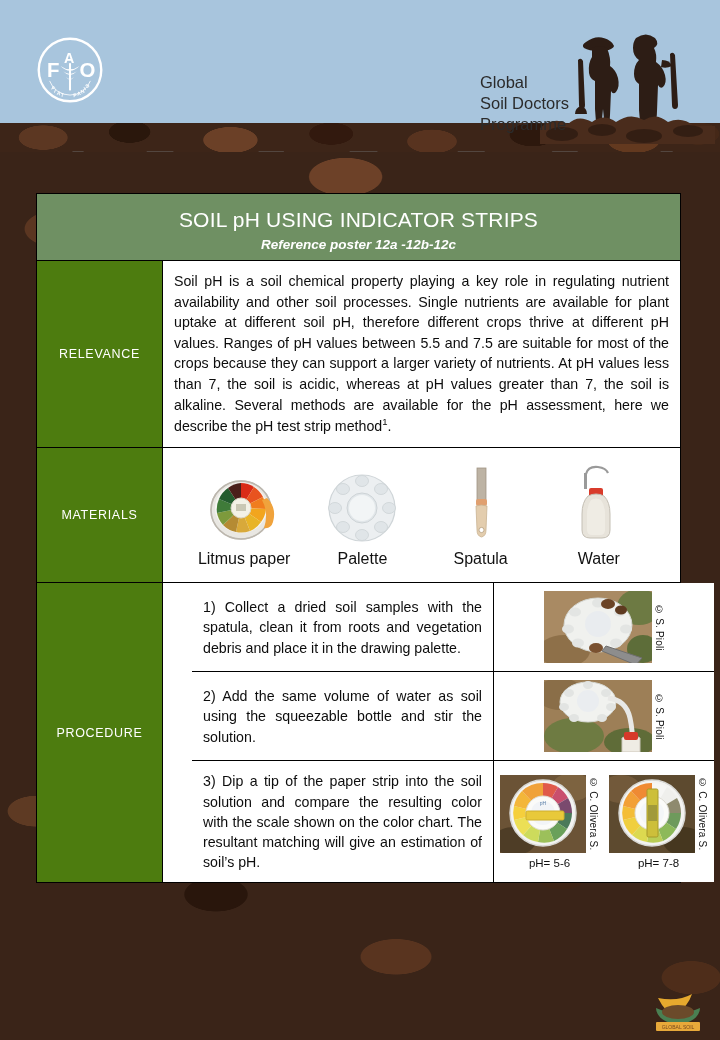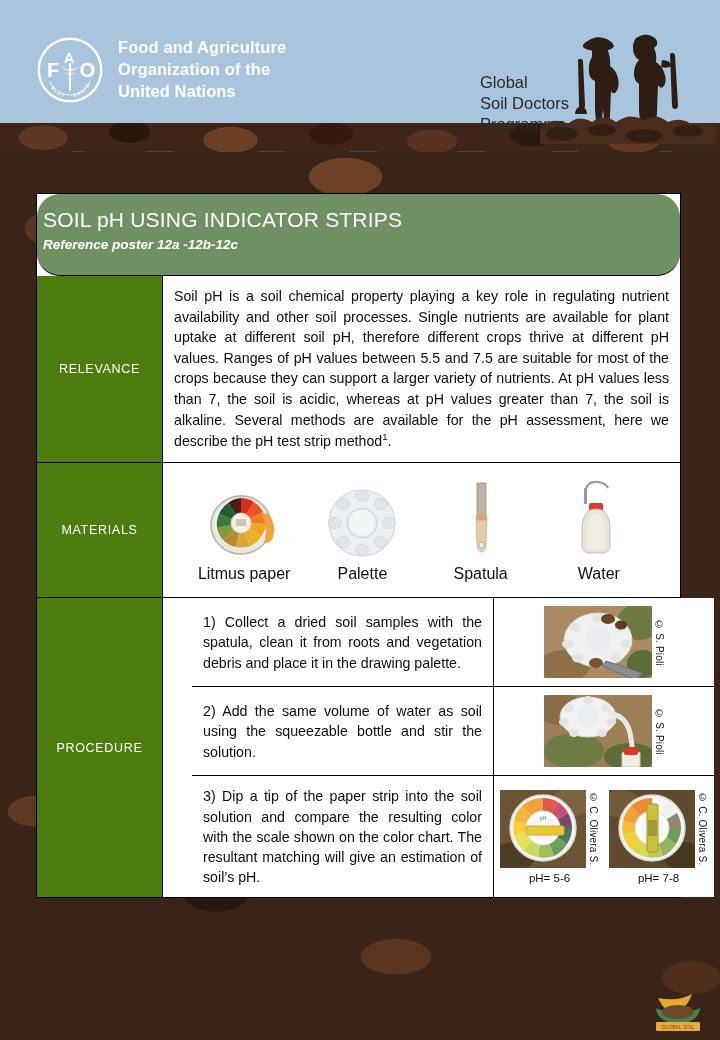--- a/index.html
+++ b/index.html
@@ -91,24 +91,23 @@
     border: 1px solid #000;
     background: #fff;
   }
   .bar-exercise {
     background: #8e3c0c; color: #fff;
     text-align: center; font-size: 14.5px; font-weight: 600;
     padding: 12px 6px; letter-spacing: .2px;
     border-bottom: 1px solid #000;
   }
   .bar-title {
-    background: #6f9063; color: #fff; 
-    padding: 14px 6px 23px;
+    background: #6f9063; color: #fff; text-align: center;
+    padding: 14px 6px 8px;
     border-bottom: 1px solid #000;
-    border-radius: 23px;
   }
   .bar-title .t1 { font-size: 21px; letter-spacing: .2px; }
   .bar-title .t2 { font-size: 13.5px; font-style: italic; font-weight: bold; margin-top: 5px; }
 
   .row { display: flex; border-bottom: 1px solid #000; }
   .row:last-child { border-bottom: none; }
   .lbl {
     width: 126px; flex: 0 0 126px;
     background: #4d7c0f; color: #fff;
     display: flex; align-items: center; justify-content: center;
@@ -211,25 +210,20 @@
       <text x="22" y="78" font-family="Liberation Sans, sans-serif" font-size="7.5" font-weight="bold" fill="#fff" transform="rotate(28 22 78)">F</text>
       <text x="26" y="83" font-family="Liberation Sans, sans-serif" font-size="7.5" font-weight="bold" fill="#fff" transform="rotate(20 26 83)">I</text>
       <text x="30" y="86" font-family="Liberation Sans, sans-serif" font-size="7.5" font-weight="bold" fill="#fff" transform="rotate(14 30 86)">A</text>
       <text x="36" y="89" font-family="Liberation Sans, sans-serif" font-size="7.5" font-weight="bold" fill="#fff" transform="rotate(7 36 89)">T</text>
       <text x="55" y="90" font-family="Liberation Sans, sans-serif" font-size="7.5" font-weight="bold" fill="#fff" transform="rotate(-7 55 90)">P</text>
       <text x="61" y="88" font-family="Liberation Sans, sans-serif" font-size="7.5" font-weight="bold" fill="#fff" transform="rotate(-14 61 88)">A</text>
       <text x="67" y="85" font-family="Liberation Sans, sans-serif" font-size="7.5" font-weight="bold" fill="#fff" transform="rotate(-21 67 85)">N</text>
       <text x="72" y="80" font-family="Liberation Sans, sans-serif" font-size="7.5" font-weight="bold" fill="#fff" transform="rotate(-30 72 80)">I</text>
       <text x="75" y="77" font-family="Liberation Sans, sans-serif" font-size="7.5" font-weight="bold" fill="#fff" transform="rotate(-36 75 77)">S</text>
     </svg>
-    <div class="fao-text">
-      <div>Food and Agriculture</div>
-      <div>Organization of the</div>
-      <div>United Nations</div>
-    </div>
   </div>
 
   <div class="banner-soil"></div>
 </div>
 
 <div class="card">
 
 
   <div class="bar-title">
     <div class="t1">SOIL pH USING INDICATOR STRIPS</div>

